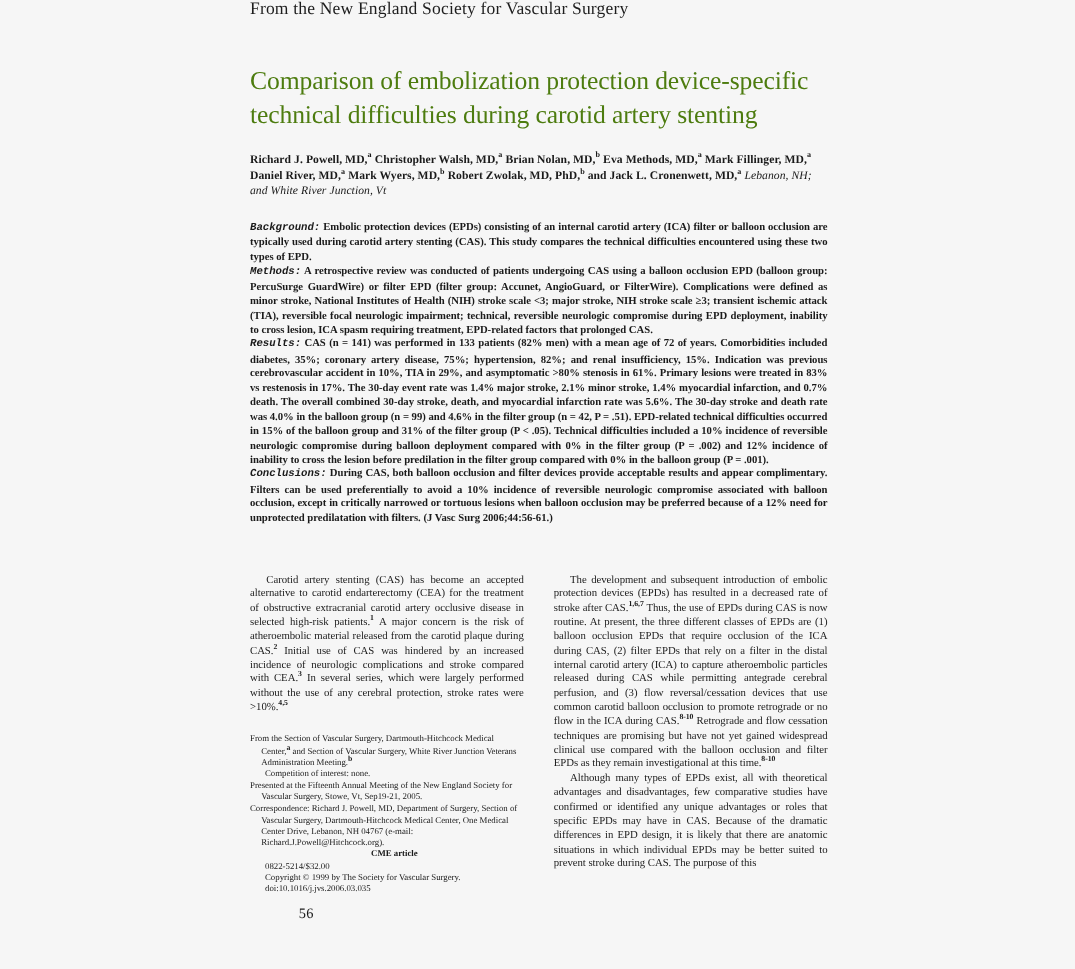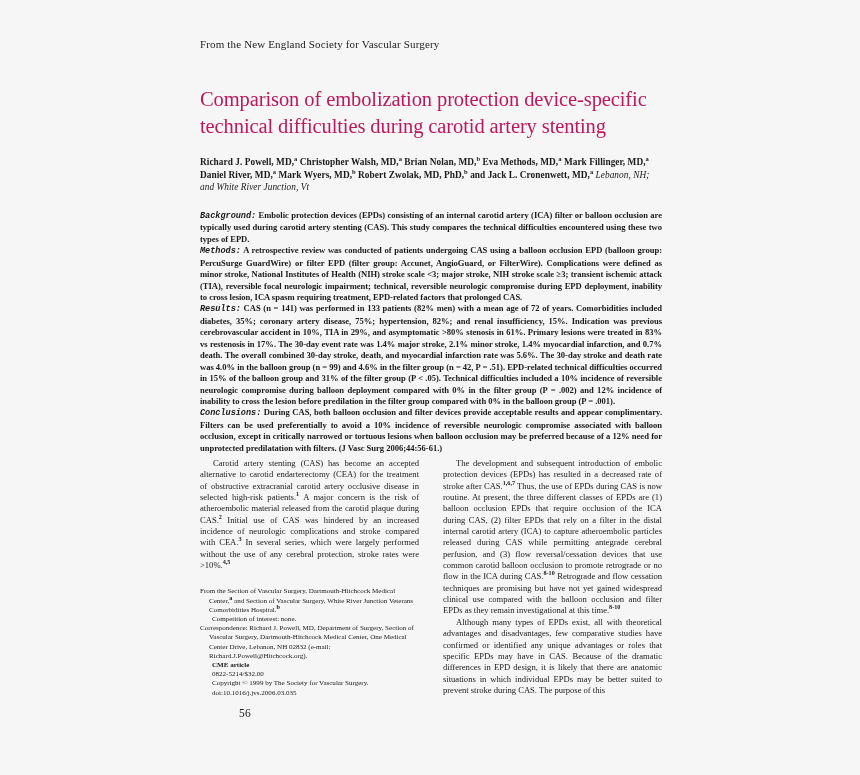--- a/index.html
+++ b/index.html
@@ -23,34 +23,33 @@
   }
   .content {
     position: absolute;
     left: 200px;
     top: 0;
     width: 462px;
   }
 
   
   .society-line {
-    font-size: 11px;
+    font-size: 14px;
     letter-spacing: 0.15px;
-    margin-top: 38px;
     color: #1d1d1d;
   }
 
   
   .article-title {
     margin-top: 36px;
     font-size: 20.5px;
     line-height: 27px;
     font-weight: normal;
     letter-spacing: -0.1px;
-    color: #be185d;
+    color: #4d7c0f;
   }
 
   
   .authors {
     margin-top: 16px;
     font-size: 9.3px;
     line-height: 12.6px;
     font-weight: bold;
     letter-spacing: 0.05px;
   }
@@ -118,21 +117,21 @@
     font-size: 7.05px;
     line-height: 9.2px;
     letter-spacing: -0.01px;
   }
   .footnotes p {
     margin: 0;
     padding-left: 9px;
     text-indent: -9px;
   }
   .footnotes .flat { padding-left: 12px; text-indent: 0; }
-  .footnotes .cme { font-weight: bold; }
+  .footnotes .cme { font-weight: bold; text-align: center; }
 
   .page-number {
     margin-top: 9px;
     font-size: 11.5px;
     letter-spacing: 0.3px;
     margin-left: 39px;
   }
 </style>
 </head>
 <body>
@@ -167,23 +166,24 @@
   </div>
 
   <div class="body-cols">
 
     <div class="col col-left">
       <div class="body-text">
         <p><span>Carotid artery stenting (CAS) has become an accepted alternative to carotid endarterectomy (CEA) for the treatment of obstructive extracranial carotid artery occlusive disease in selected high-risk patients.</span><sup>1</sup><span> A major concern is the risk of atheroembolic material released from the carotid plaque during CAS.</span><sup>2</sup><span> Initial use of CAS was hindered by an increased incidence of neurologic complications and stroke compared with CEA.</span><sup>3</sup><span> In several series, which were largely performed without the use of any cerebral protection, stroke rates were &gt;10%.</span><sup>4,5</sup></p>
       </div>
 
       <div class="footnotes">
-        <p><span>From the Section of Vascular Surgery, Dartmouth-Hitchcock Medical Center,</span><sup>a</sup><span> and Section of Vascular Surgery, White River Junction Veterans Comorbidities Hospital.</span><sup>b</sup></p>
+        <p><span>From the Section of Vascular Surgery, Dartmouth-Hitchcock Medical Center,</span><sup>a</sup><span> and Section of Vascular Surgery, White River Junction Veterans Administration Meeting.</span><sup>b</sup></p>
         <p class="flat">Competition of interest: none.</p>
-        <p>Correspondence: Richard J. Powell, MD, Department of Surgery, Section of Vascular Surgery, Dartmouth-Hitchcock Medical Center, One Medical Center Drive, Lebanon, NH 02832 (e-mail: Richard.J.Powell@Hitchcock.org).</p>
+        <p>Presented at the Fifteenth Annual Meeting of the New England Society for Vascular Surgery, Stowe, Vt, Sep19-21, 2005.</p>
+        <p>Correspondence: Richard J. Powell, MD, Department of Surgery, Section of Vascular Surgery, Dartmouth-Hitchcock Medical Center, One Medical Center Drive, Lebanon, NH 04767 (e-mail: Richard.J.Powell@Hitchcock.org).</p>
         <p class="flat cme">CME article</p>
         <p class="flat">0822-5214/$32.00</p>
         <p class="flat">Copyright © 1999 by The Society for Vascular Surgery.</p>
         <p class="flat">doi:10.1016/j.jvs.2006.03.035</p>
       </div>
 
       <div class="page-number">56</div>
     </div>
 
     <div class="col col-right">

